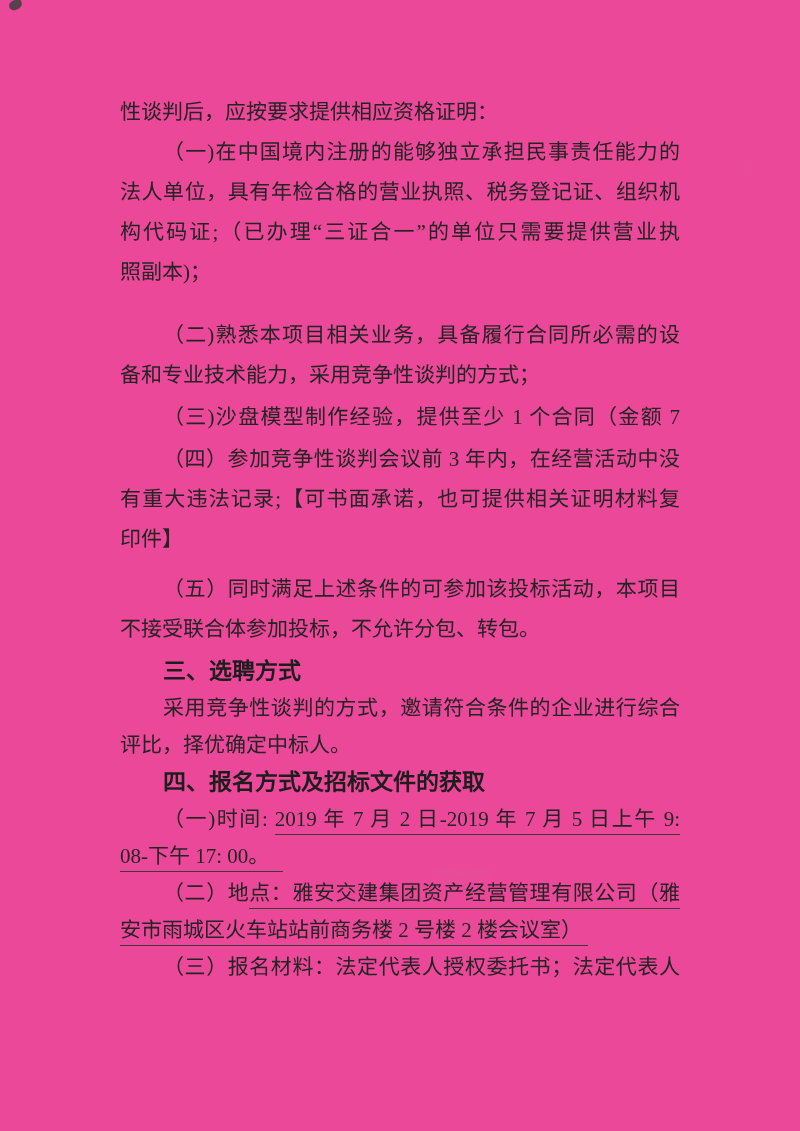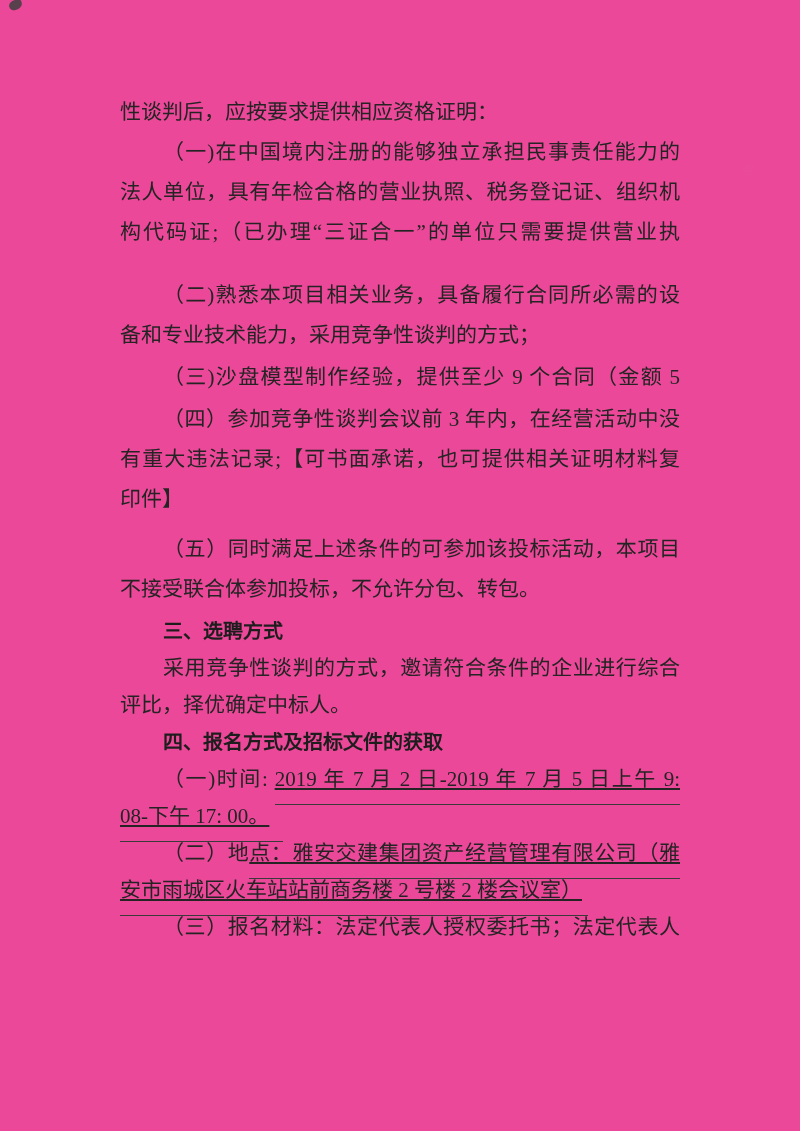--- a/index.html
+++ b/index.html
@@ -28,27 +28,26 @@
   .ln2 { height: 37px; line-height: 37px; white-space: nowrap; }
   .j   { text-align: justify; text-align-last: justify; white-space: normal; }
   .ind { text-indent: 43px; }
   .mt2  { margin-top: 2px; }
   .mt4  { margin-top: 4px; }
   .mt6  { margin-top: 23px; }
   .mt10 { margin-top: 10px; }
   .heading {
     font-family: "Liberation Sans", "DejaVu Sans", sans-serif;
     font-weight: 700;
-    font-size: 20px;
+    font-size: 23px;
     color: #1d1d1d;
   }
   .u {
     border-bottom: 1.5px solid #3a3a3a;
-    padding-bottom: 13px;
-    text-decoration: underline;
+    padding-bottom: 3px;
   }
   .u-ext-lg { padding-right: 14px; }
   .u-ext-sm { padding-right: 6px; }
   
   .corner-mark {
     position: absolute;
     left: 9px; top: 0px;
     width: 13px; height: 10px;
     background: #3f3f3f;
     border-radius: 55% 35% 60% 45%;
@@ -75,25 +74,26 @@
   <div class="smudge smudge-2"></div>
   <div class="smudge smudge-3"></div>
 
   <div class="content">
 
     <div class="ln">性谈判后，应按要求提供相应资格证明：</div>
 
     <div class="ln j ind">（一)在中国境内注册的能够独立承担民事责任能力的</div>
     <div class="ln j">法人单位，具有年检合格的营业执照、税务登记证、组织机</div>
     <div class="ln j">构代码证;（已办理“三证合一”的单位只需要提供营业执</div>
+    <div class="ln">照副本)；</div>
 
     <div class="ln j ind mt6">（二)熟悉本项目相关业务，具备履行合同所必需的设</div>
     <div class="ln">备和专业技术能力，采用竞争性谈判的方式；</div>
 
-    <div class="ln j ind mt2">（三)沙盘模型制作经验，提供至少 9 个合同（金额 5</div>
+    <div class="ln j ind mt2">（三)沙盘模型制作经验，提供至少 1 个合同（金额 7</div>
 
     <div class="ln j ind mt2">（四）参加竞争性谈判会议前 3 年内，在经营活动中没</div>
     <div class="ln j">有重大违法记录;【可书面承诺，也可提供相关证明材料复</div>
     <div class="ln">印件】</div>
 
     <div class="ln j ind mt10">（五）同时满足上述条件的可参加该投标活动，本项目</div>
     <div class="ln">不接受联合体参加投标，不允许分包、转包。</div>
 
     <div class="ln2 ind heading mt4">三、选聘方式</div>
     <div class="ln2 j ind">采用竞争性谈判的方式，邀请符合条件的企业进行综合</div>

